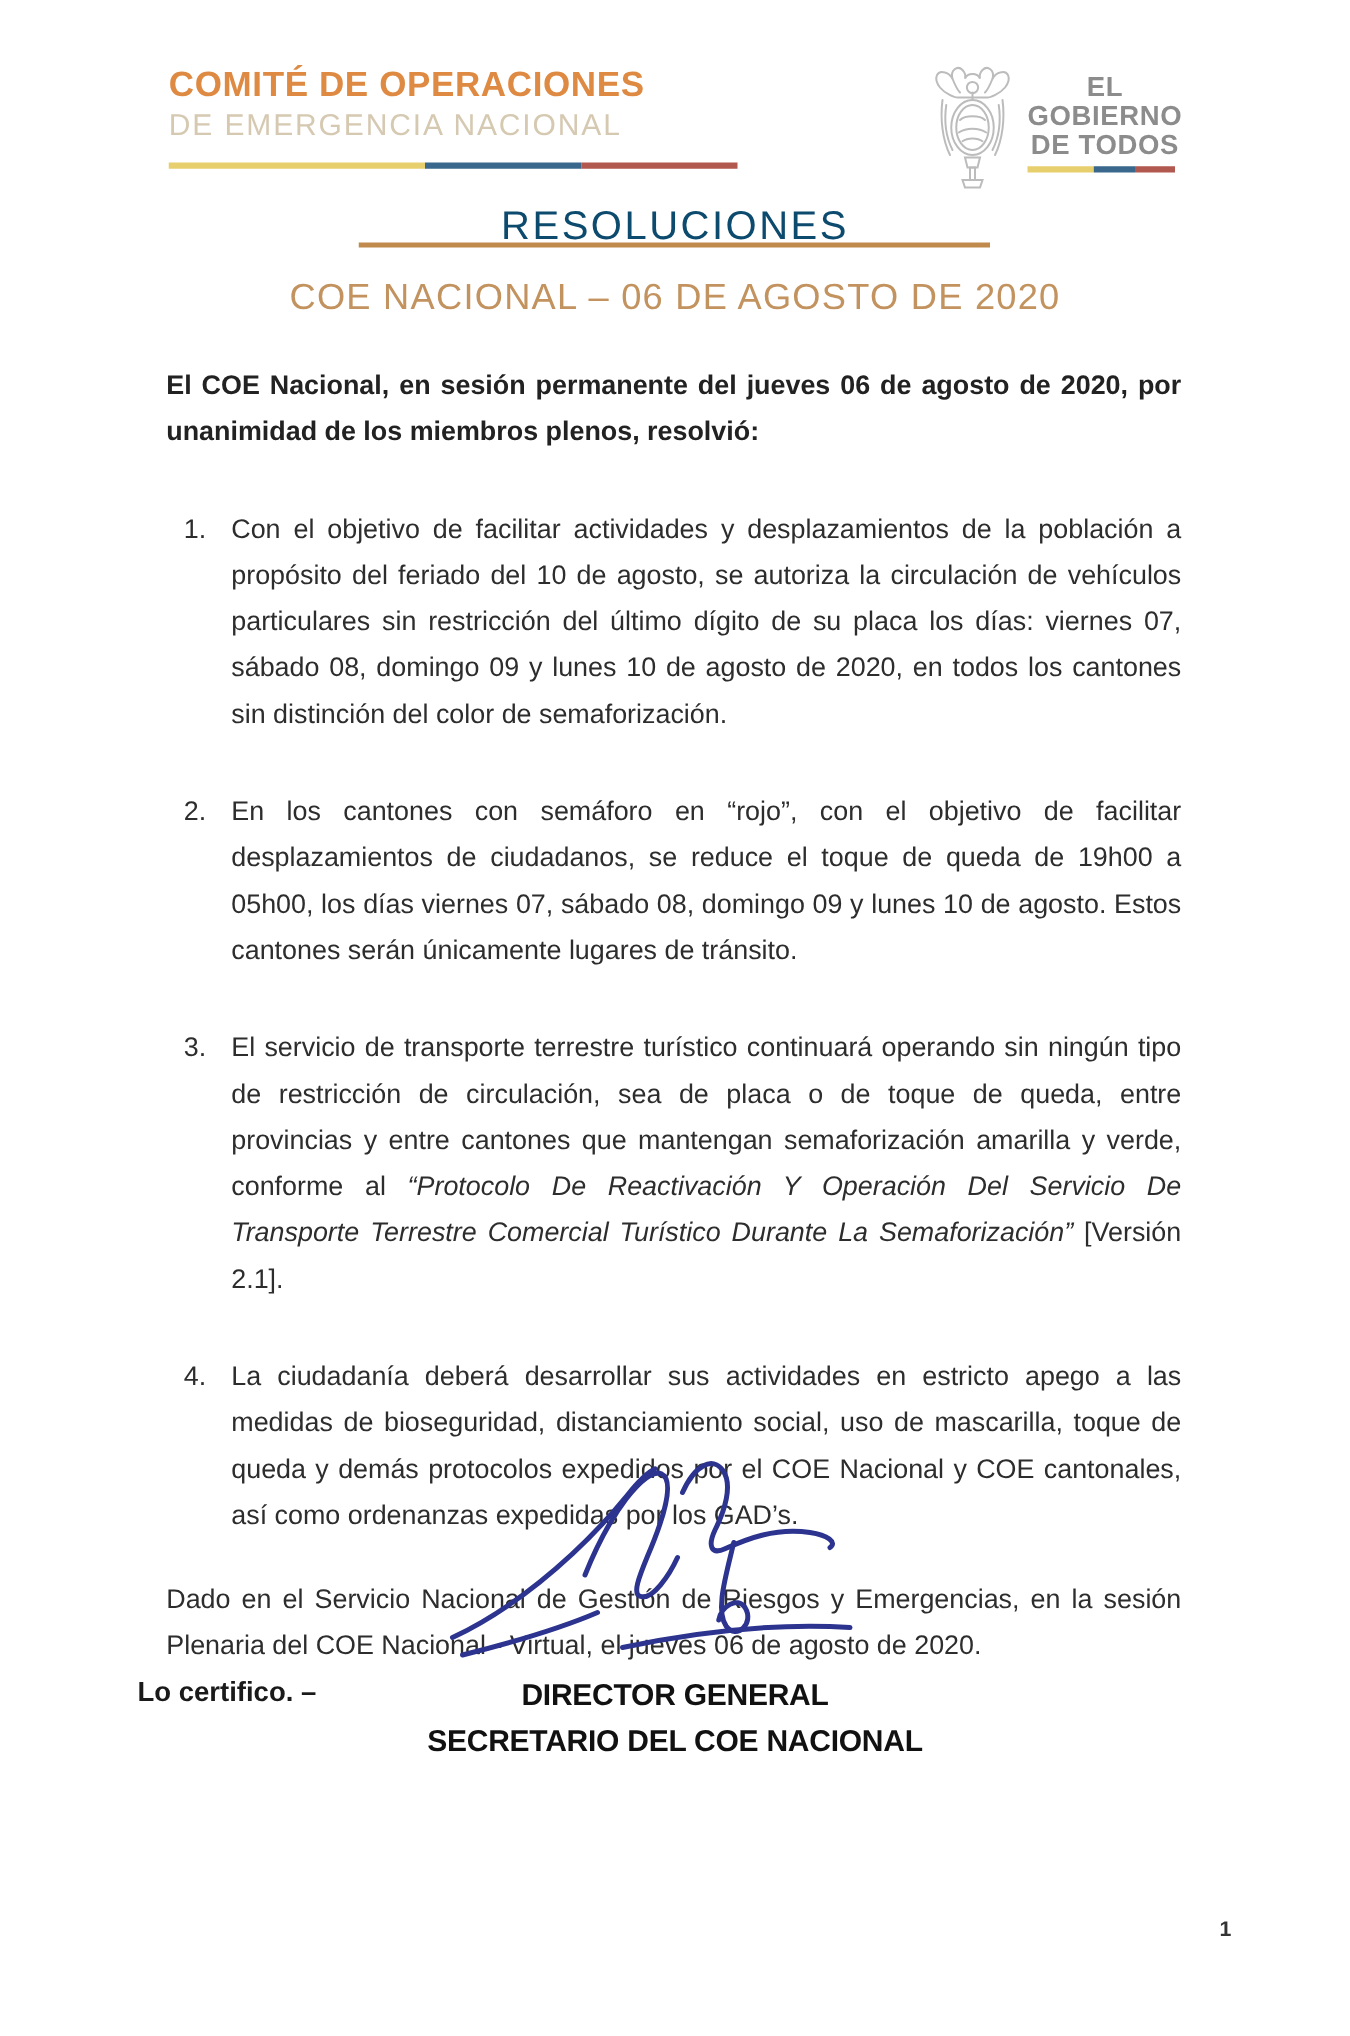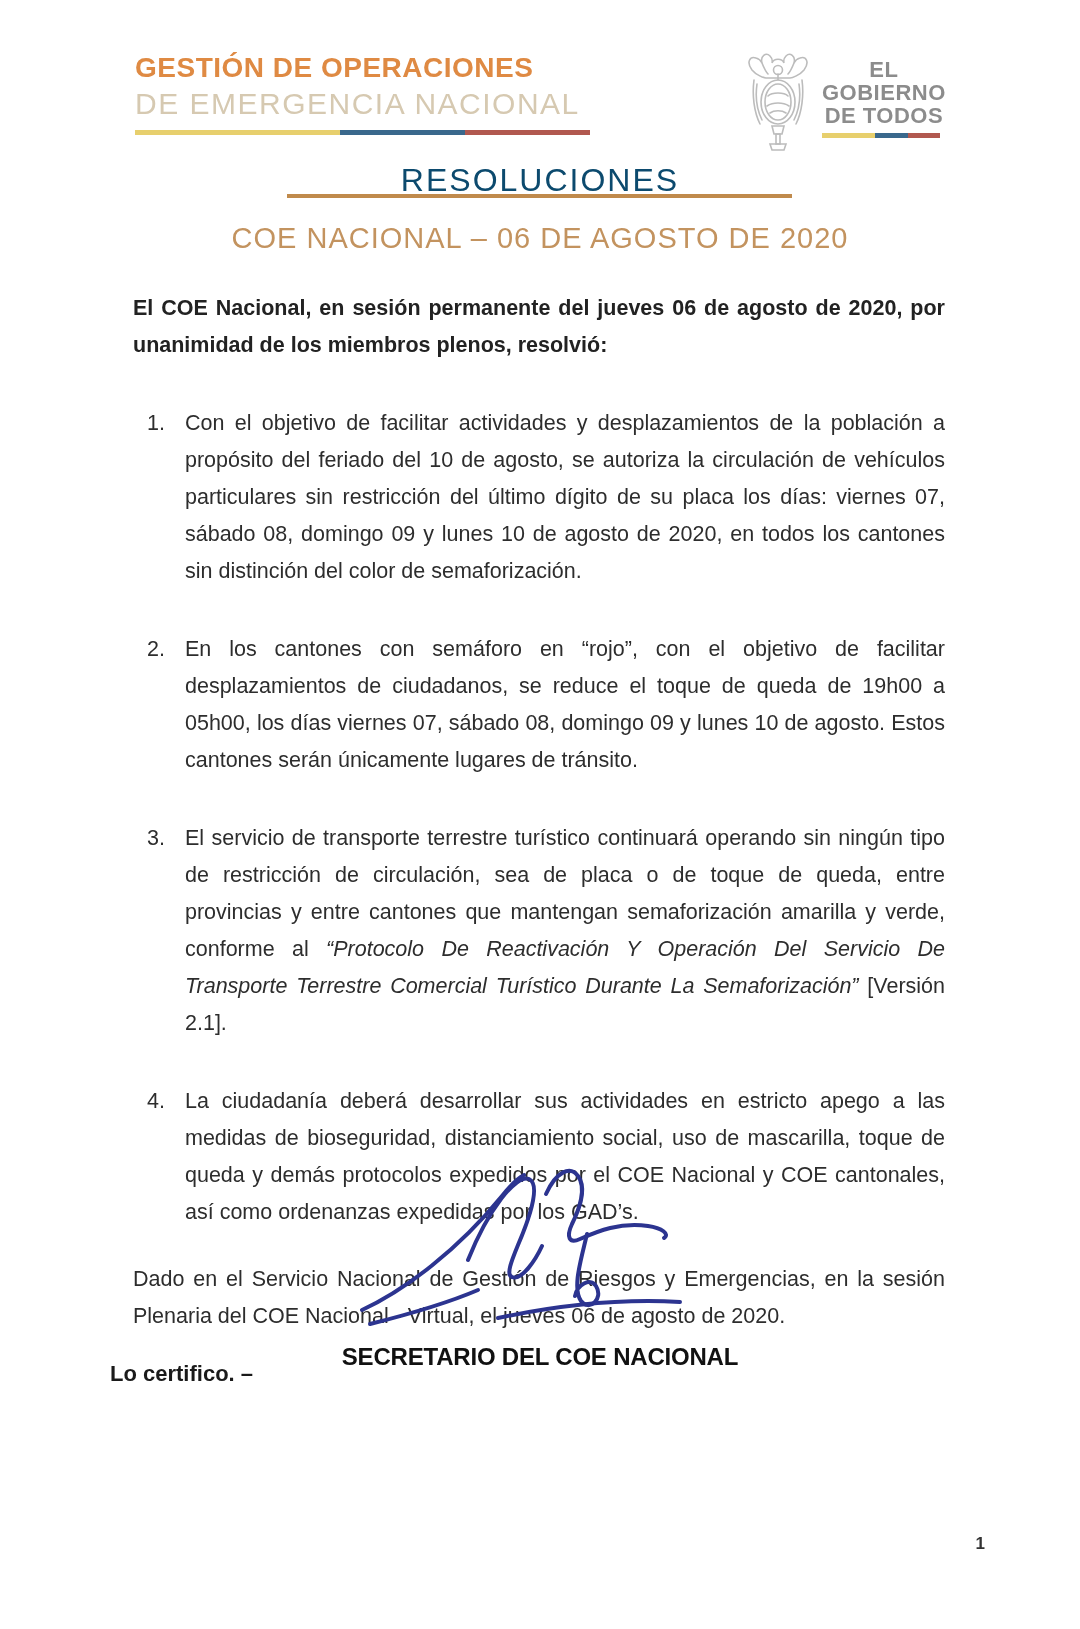--- a/index.html
+++ b/index.html
@@ -7,21 +7,21 @@
     position:relative;
     width:1080px;height:1629px;
     background:#ffffff;
     font-family:"Liberation Sans", sans-serif;
     color:#2d2d2d;
     overflow:hidden;
   }
   
   .org-block{position:absolute;left:135px;top:52px;}
   .org-line1{font-size:28px;font-weight:bold;color:#df8a43;letter-spacing:.5px;}
-  .org-line2{font-size:30px;font-weight:400;color:#d6c9b1;letter-spacing:1.5px;margin-top:3px;}
+  .org-line2{font-size:24px;font-weight:400;color:#d6c9b1;letter-spacing:1.5px;margin-top:3px;}
   .tricolor{position:absolute;display:flex;height:5px;width:455px;left:135px;top:130px;}
   .tricolor .y{background:#e7cf6d;width:45%;}
   .tricolor .b{background:#3a688c;width:27.5%;}
   .tricolor .r{background:#b1584f;width:27.5%;}
   .gov-logo{position:absolute;left:740px;top:50px;display:flex;align-items:flex-start;text-align:center;}
   .coa{width:78px;height:108px;}
   .gov-text{margin-left:4px;margin-top:8px;}
   .gov-line{font-size:22px;font-weight:bold;color:#8c8c8c;line-height:23px;letter-spacing:.5px;}
   .gov-bar{display:flex;height:5px;width:118px;margin-top:6px;}
   .gov-bar .y{background:#e7cf6d;width:45%;}
@@ -35,36 +35,36 @@
     font-size:29px;color:#c3935f;letter-spacing:1px;margin-top:20px;}
   
   .body{position:absolute;left:133px;top:290px;width:812px;font-size:21.5px;line-height:37px;}
   .intro{font-weight:bold;text-align:justify;color:#222;}
   .res-list{margin-top:41px;}
   .res-item{display:flex;margin-bottom:41px;text-align:justify;}
   .res-num{width:52px;flex:0 0 52px;padding-left:14px;box-sizing:border-box;}
   .res-text{flex:1;text-align:justify;}
   .italic{font-style:italic;}
   .closing{margin-top:0;text-align:justify;}
-  .certify{font-weight:bold;color:#1a1a1a;margin-left:-23px;margin-top:20px;font-size:22px;}
+  .certify{font-weight:bold;color:#1a1a1a;margin-left:-23px;margin-top:0;font-size:22px;}
   
   .signature{position:absolute;left:350px;top:1138px;width:345px;height:195px;}
   
   .footer-block{position:absolute;left:0;top:1338px;width:1080px;text-align:center;
     font-size:24px;font-weight:bold;color:#111;line-height:37px;letter-spacing:-.2px;}
   .page-num{position:absolute;left:925px;top:1534px;width:60px;text-align:right;
     font-size:17px;font-weight:bold;color:#333;}
 </style>
 </head>
 <body>
 
 <div class="page">
 
   <div class="org-block">
-    <div class="org-line1">GESTIÓN DE OPERACIONES</div>
+    <div class="org-line1">COMITÉ DE OPERACIONES</div>
     <div class="org-line2">DE EMERGENCIA NACIONAL</div>
   </div>
   <div class="tricolor">
     <div class="y"></div>
     <div class="b"></div>
     <div class="r"></div>
   </div>
 
   <div class="gov-logo">
     <svg class="coa" viewBox="0 0 78 108" fill="none" stroke="#bcbcbc" stroke-width="1.6" stroke-linecap="round">
@@ -131,18 +131,19 @@
   <svg class="signature" viewBox="0 0 345 195" fill="none" stroke="#2c3490" stroke-width="4" stroke-linecap="round" stroke-linejoin="round">
     <path d="M12 172 C 55 152, 108 112, 152 58 C 160 48, 168 40, 174 37"></path>
     <path d="M118 122 C 138 72, 166 36, 179 41 C 192 47, 177 86, 168 107 C 161 124, 156 137, 162 139 C 172 143, 186 121, 192 108"></path>
     <path d="M196 56 C 206 34, 220 27, 228 38 C 237 50, 229 72, 222 86 C 216 99, 219 106, 230 101 C 248 93, 270 84, 298 88 C 312 90, 320 96, 314 100"></path>
     <path d="M237 96 C 231 122, 222 150, 231 163 C 239 174, 254 161, 246 148 C 240 139, 227 147, 225 158"></path>
     <path d="M148 180 C 200 169, 262 160, 330 164"></path>
     <path d="M20 186 C 60 176, 100 164, 128 152"></path>
   </svg>
 
   <div class="footer-block">
+    <div>DIRECTOR GENERAL</div>
     <div>SECRETARIO DEL COE NACIONAL</div>
   </div>
 
   <div class="page-num">1</div>
 
 </div>
 
 </body></html>

